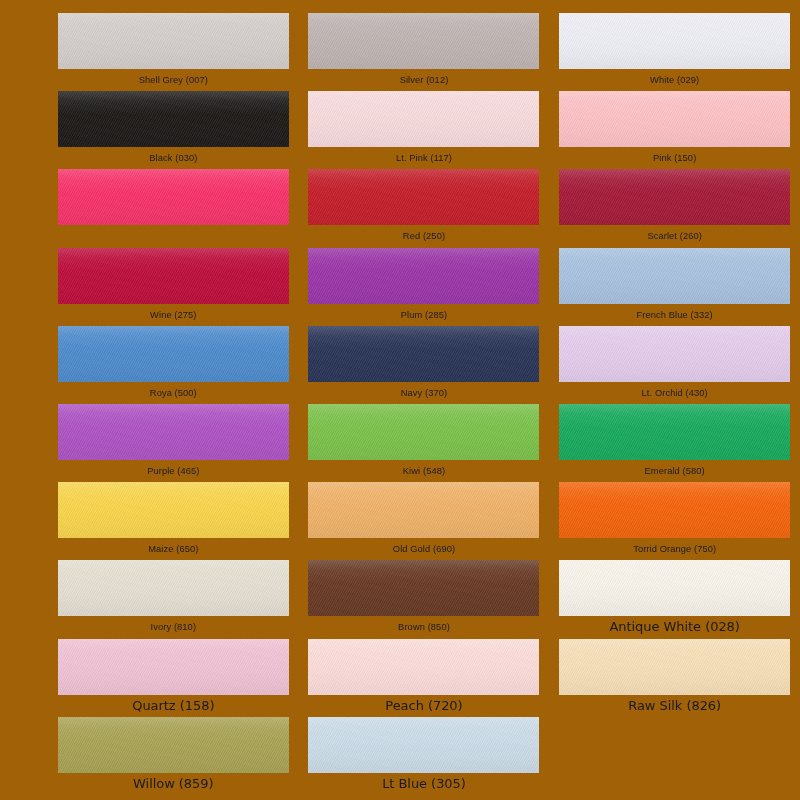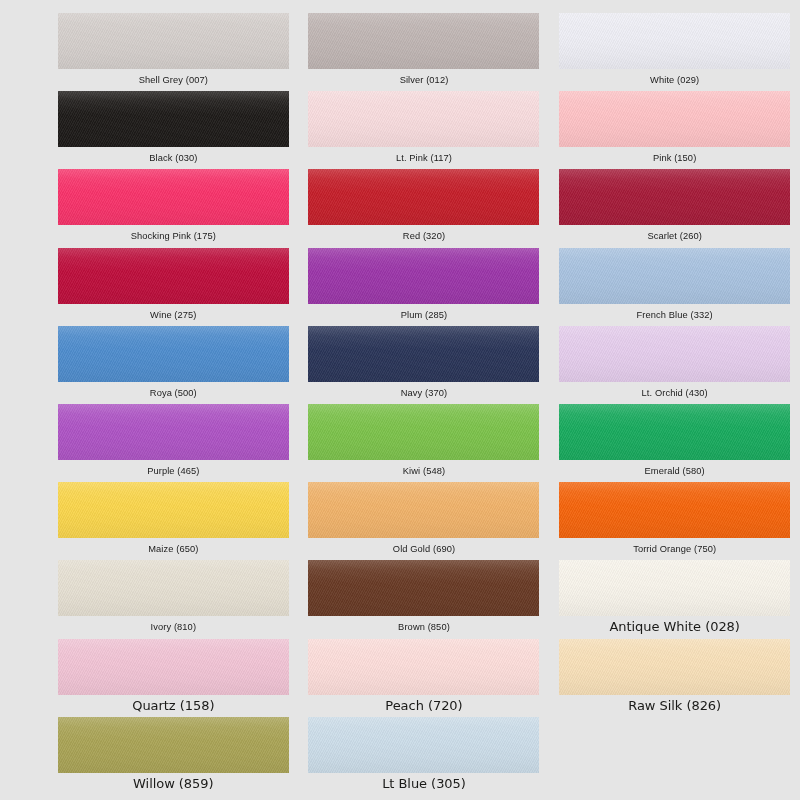--- a/index.html
+++ b/index.html
@@ -78,21 +78,21 @@
   .swatch-cell.alt-face .swatch-label {
     font-family: "DejaVu Sans", "Liberation Sans", sans-serif;
     font-size: 13px;
     letter-spacing: -0.05px;
     color: #1a1a18;
   }
 </style>
 </head>
 <body>
 
-<main id="swatch-grid" style="background: #e5e5e5; padding-left: 48px;">
+<main id="swatch-grid" style="background: #a16207; padding-left: 48px;">
     <div class="swatch-cell">
       <div class="swatch-chip" style="background-color: rgb(212, 206, 203);"></div>
       <span class="swatch-label">Shell Grey (007)</span>
     </div>
     <div class="swatch-cell">
       <div class="swatch-chip" style="background-color: rgb(191, 181, 179);"></div>
       <span class="swatch-label">Silver (012)</span>
     </div>
     <div class="swatch-cell">
       <div class="swatch-chip" style="background-color: rgb(237, 237, 244);"></div>
@@ -105,25 +105,24 @@
     <div class="swatch-cell">
       <div class="swatch-chip" style="background-color: rgb(247, 219, 221);"></div>
       <span class="swatch-label">Lt. Pink (117)</span>
     </div>
     <div class="swatch-cell">
       <div class="swatch-chip" style="background-color: rgb(253, 194, 197);"></div>
       <span class="swatch-label">Pink (150)</span>
     </div>
     <div class="swatch-cell">
       <div class="swatch-chip" style="background-color: rgb(247, 51, 106);"></div>
-      <span class="swatch-label">Shocking Pink (175)</span>
     </div>
     <div class="swatch-cell">
       <div class="swatch-chip" style="background-color: rgb(196, 31, 42);"></div>
-      <span class="swatch-label">Red (320)</span>
+      <span class="swatch-label">Red (250)</span>
     </div>
     <div class="swatch-cell">
       <div class="swatch-chip" style="background-color: rgb(165, 27, 57);"></div>
       <span class="swatch-label">Scarlet (260)</span>
     </div>
     <div class="swatch-cell">
       <div class="swatch-chip" style="background-color: rgb(189, 14, 60);"></div>
       <span class="swatch-label">Wine (275)</span>
     </div>
     <div class="swatch-cell">

